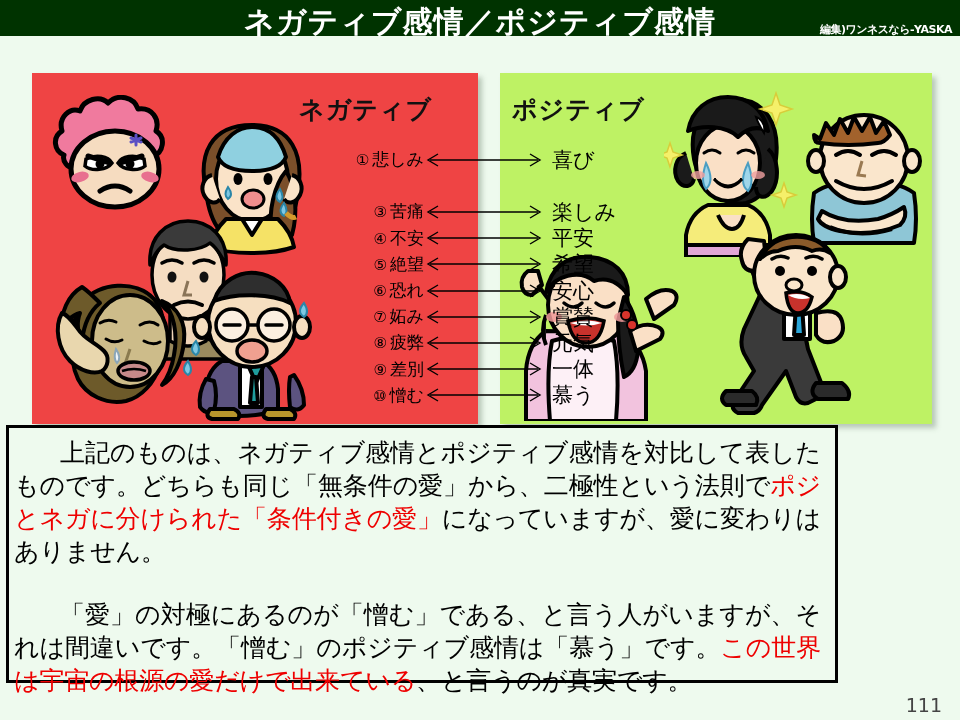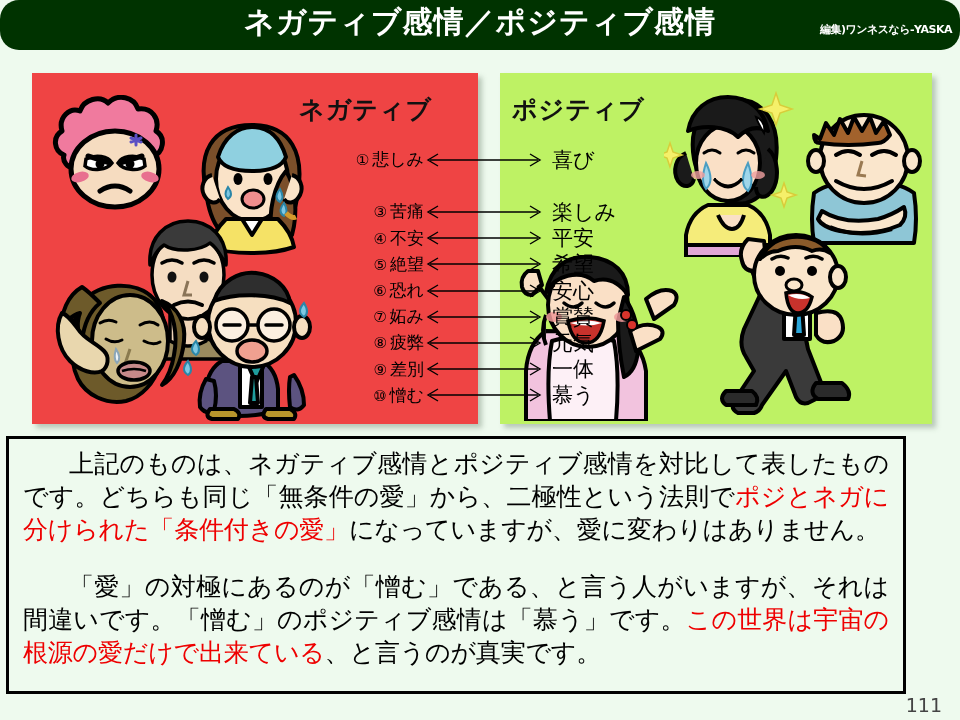--- a/index.html
+++ b/index.html
@@ -4,23 +4,23 @@
 <style>
   html,body{margin:0;padding:0;}
   body{
     width:960px;height:720px;overflow:hidden;
     background:#eefaee;
     font-family:"DejaVu Sans","Liberation Sans",sans-serif;
     position:relative;
   }
   
   .titlebar{
-    position:absolute;left:0;top:0;width:960px;height:50px;
+    position:absolute;left:0;top:0;width:960px;height:36px;
     background:#003300;
-    display:flex;align-items:center;border-radius:19px;
+    display:flex;align-items:center;
   }
   .title-text{
     position:absolute;left:0;right:0;top:2px;
     text-align:center;color:#ffffff;
     font-size:30px;font-weight:bold;letter-spacing:1px;
   }
   .title-credit{
     position:absolute;right:8px;top:22px;
     color:#ffffff;font-size:11px;font-weight:bold;
     letter-spacing:-0.5px;
@@ -68,34 +68,34 @@
     text-align:left;
     font-size:21px;color:#000;white-space:nowrap;
   }
 
   
   .art{position:absolute;}
   .art svg{display:block;}
 
   
   .textbox{
-    position:absolute;left:6px;top:436px;width:900px;height:258px;
+    position:absolute;left:6px;top:425px;width:832px;height:258px;
     border:3px solid #000;
     background:#eefaee;
     box-sizing:border-box;
-    padding:8px 14px 0 14px;
+    padding:8px 14px 0 5px;
   }
   .para{
     font-size:25px;line-height:1.32;color:#000;
     text-align:justify;
     margin:0 0 10px 0;
     text-indent:46px;
     letter-spacing:-0.2px;
   }
-  .para.second{margin-top:24px;}
+  .para.second{margin-top:30px;}
   .hl{color:#ee0000;}
   .pagenum{
     position:absolute;right:14px;bottom:-4px;
     font-size:19px;color:#444;
   }
 </style>
 </head>
 <body>
 
 <div class="titlebar">

